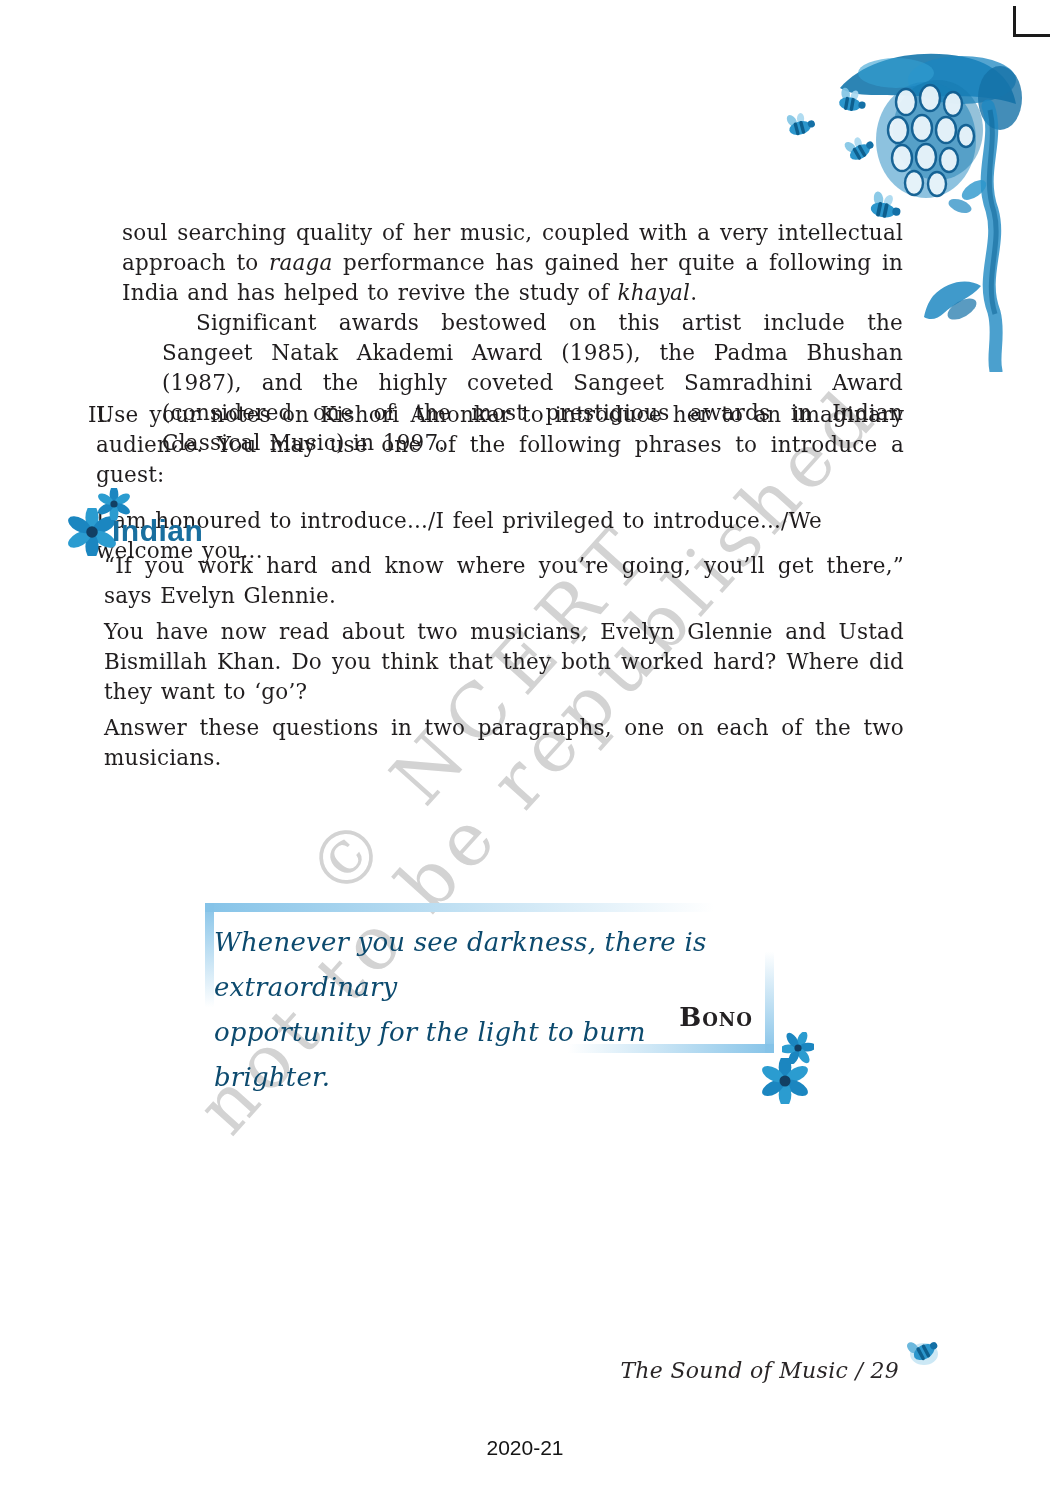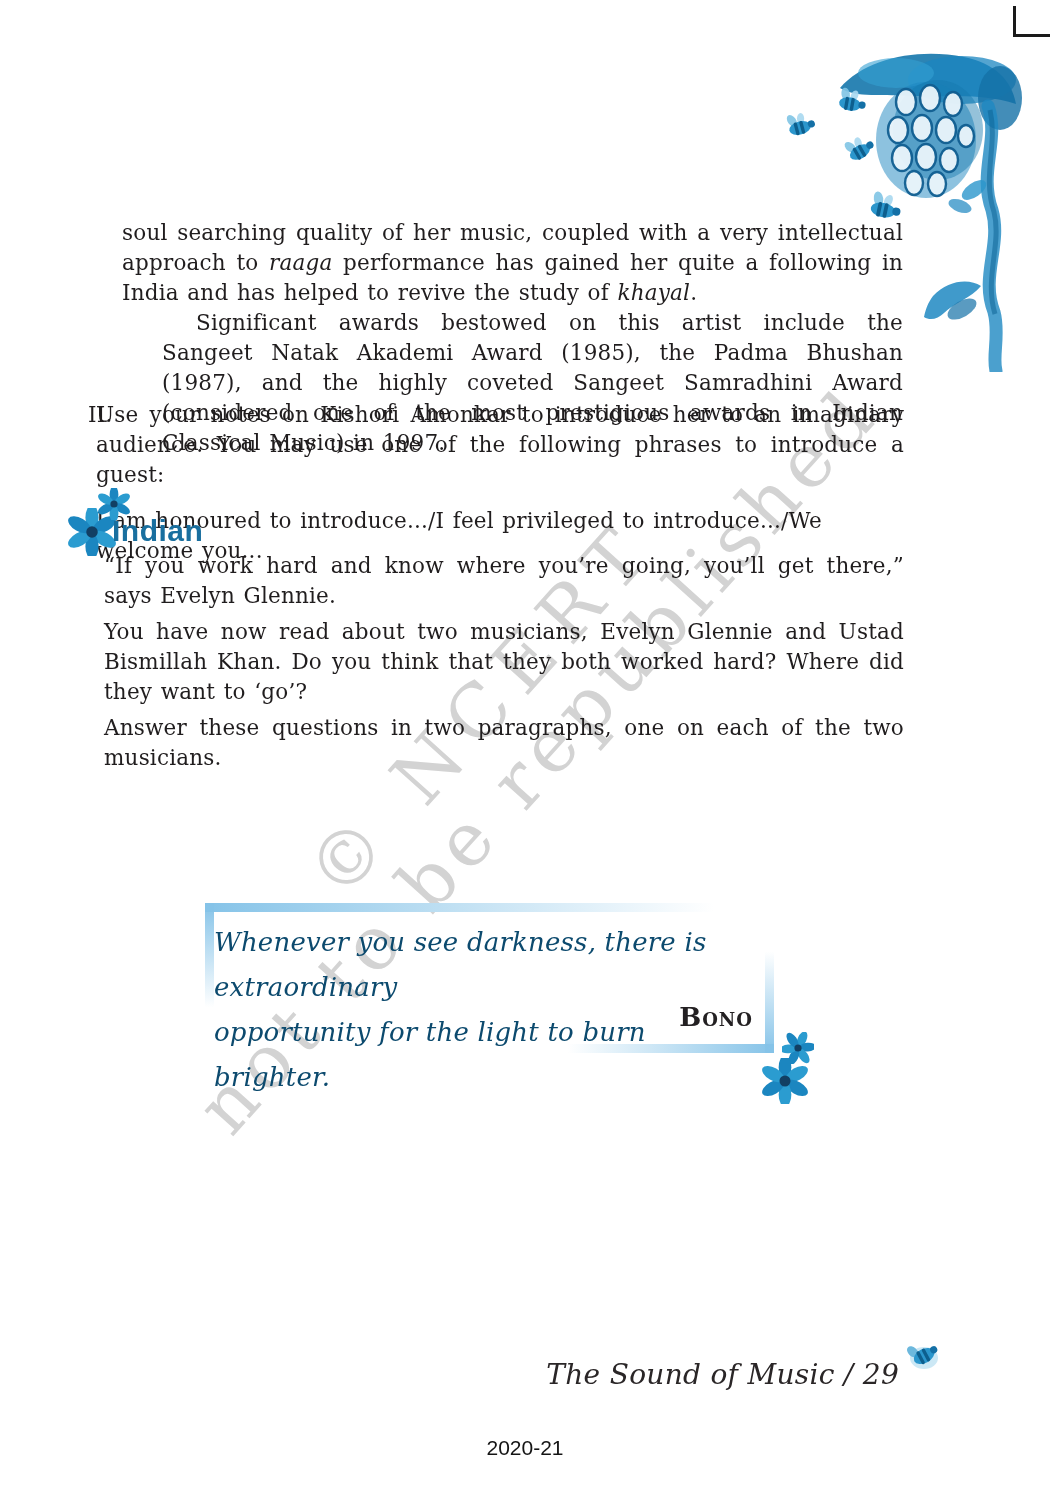--- a/index.html
+++ b/index.html
@@ -61,21 +61,21 @@
   .quote-attr { left:248px; top:1002px; width:505px; text-align:right;
     font-size:26px; font-variant:small-caps; letter-spacing:1px; color:#232022;font-weight:bold; }
   .qfl-small { left:782px; top:1032px; width:32px; height:32px; }
   .qfl-big   { left:762px; top:1058px; width:46px; height:46px; }
 
   
   .hive { left:748px; top:40px; width:302px; height:332px; }
 
   
   .footer { right:108px; top:1320px; display:flex; align-items:center; gap:7px; }
-  .footer-text { font-style:italic; font-size:28px; color:#2a2627; letter-spacing:0.3px;margin-top:38px; }
+  .footer-text { font-style:italic; font-size:22px; color:#2a2627; letter-spacing:0.3px;margin-top:38px; }
   .bee-icon-svg { width:36px; height:38px; }
 
   .year { left:0; top:1436px; width:1050px; text-align:center;
     font-family:"Liberation Sans", sans-serif; font-size:21px; color:#141414; }
 
   em { font-style:italic; }
 </style>
 </head>
 <body>
 

